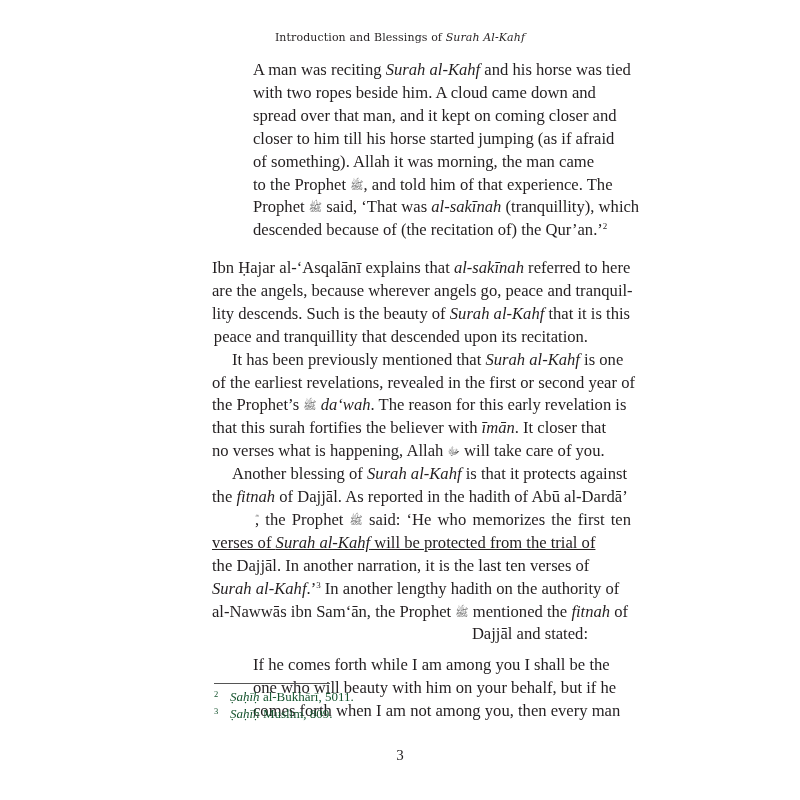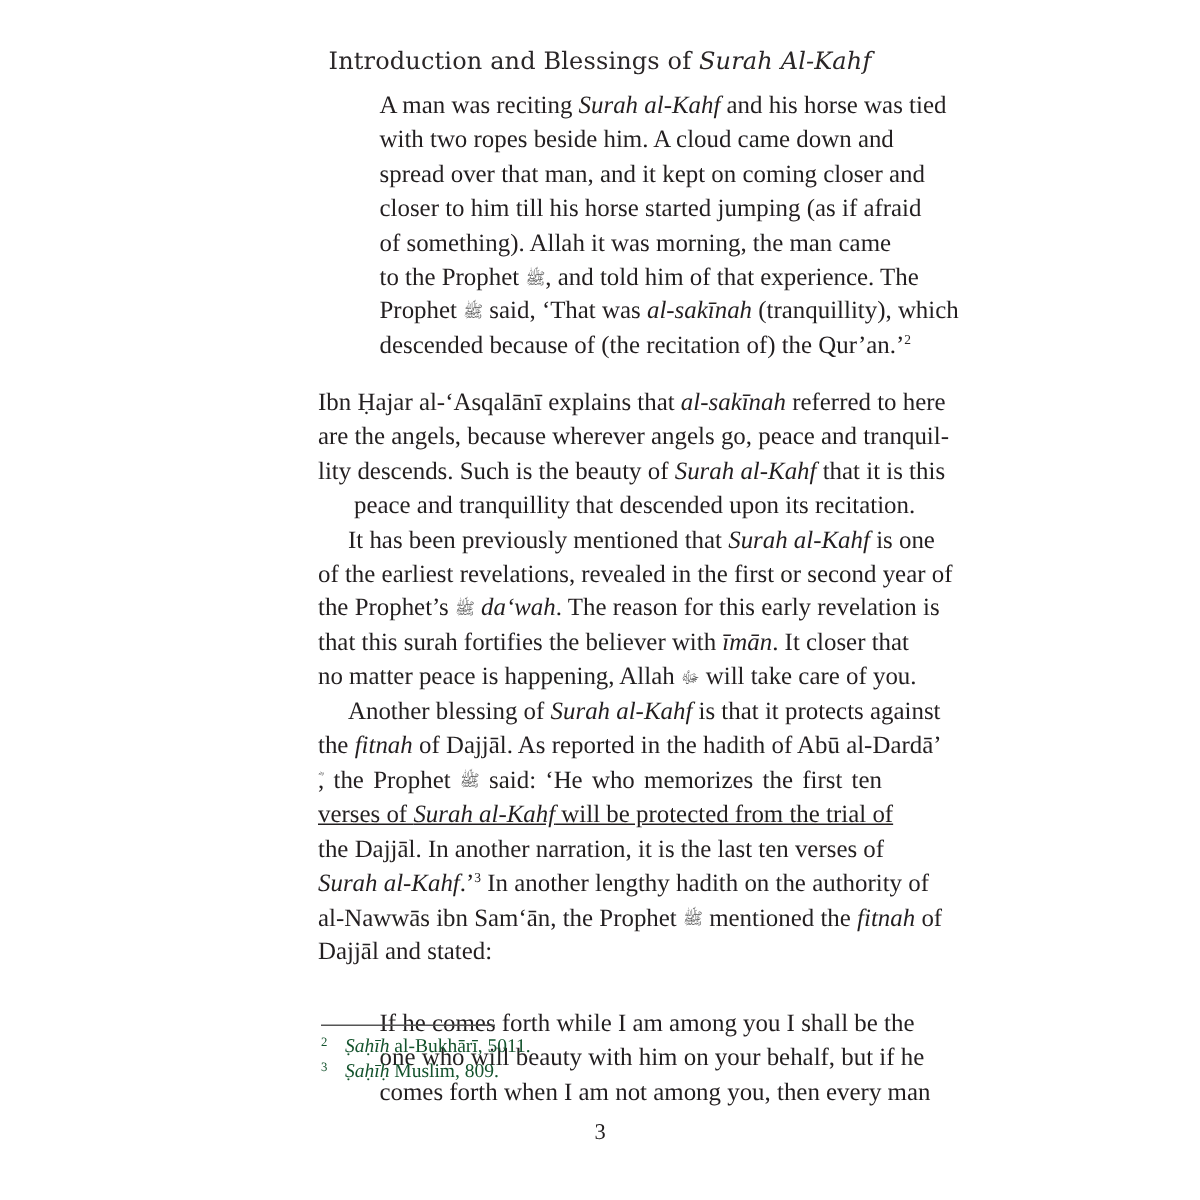--- a/index.html
+++ b/index.html
@@ -1,28 +1,28 @@
 <!DOCTYPE html>
 <html><head>
 <meta charset="utf-8">
 <style>
   html, body { margin:0; padding:0; background:#ffffff; }
   body { width:800px; height:800px; position:relative; overflow:hidden;
          font-family: "DejaVu Serif", "Liberation Serif", serif; color:#231f20; }
   .page { position:absolute; left:0; top:0; width:800px; height:800px; background:#fff; }
   .running-head { position:absolute; top:31px; left:0; width:800px; text-align:center;
-                  font-size:16px; letter-spacing:0.1px; color:#2a2627; }
+                  font-size:11px; letter-spacing:0.1px; color:#2a2627; }
   .text { font-family: "Liberation Serif", "DejaVu Serif", serif; font-size:16.6px;
           line-height:22.9px; color:#231f20; }
-  .line { position:absolute; white-space:nowrap; }
+  .line { position:absolute; white-space:nowrap;text-align:right; }
   .just { text-align:justify; text-align-last:justify; }
   .blk1 { left:253px; width:334px; }
   .body { left:212px; width:376px; }
   .ind  { left:232px; width:356px; }
-  .blk2 { left:253px; width:334px;margin-top:17px; }
+  .blk2 { left:253px; width:334px; }
   i { font-style:italic; }
   sup { font-size:9px; vertical-align: 6px; line-height:0; }
   .saw { font-size:11px; vertical-align:1px; color:#555; }
   .fn-rule { position:absolute; left:214px; top:683px; width:116px; height:0;
              border-top:1px solid #555; }
   .fn { position:absolute; left:214px; font-family:"Liberation Serif", serif; font-size:13px;
         line-height:16px; color:#14532d; white-space:nowrap; }
   .fn .num { display:inline-block; width:16px; font-size:8.5px; vertical-align:4px; }
   .pageno { position:absolute; top:747px; left:0; width:800px; text-align:center;
             font-family:"Liberation Serif", serif; font-size:15px; color:#231f20; }
@@ -39,29 +39,29 @@
       <div class="line text blk1 just" style="top: 81.9px;"><span>with two ropes beside him. A cloud came down and</span></div>
       <div class="line text blk1 just" style="top: 104.8px;"><span>spread over that man, and it kept on coming closer and</span></div>
       <div class="line text blk1 just" style="top: 127.7px;"><span>closer to him till his horse started jumping (as if afraid</span></div>
       <div class="line text blk1 just" style="top: 150.6px;"><span>of something). Allah it was morning, the man came</span></div>
       <div class="line text blk1 just" style="top: 173.5px;"><span>to the Prophet </span><span class="saw">ﷺ</span><span>, and told him of that experience. The</span></div>
       <div class="line text blk1 just" style="top: 196.4px;"><span>Prophet </span><span class="saw">ﷺ</span><span> said, ‘That was </span><i>al-sakīnah</i><span> (tranquillity), which</span></div>
       <div class="line text blk1" style="top: 219.3px;"><span>descended because of (the recitation of) the Qur’an.’</span><sup>2</sup></div>
       <div class="line text body just" style="top: 257px;"><span>Ibn Ḥajar al-‘Asqalānī explains that </span><i>al-sakīnah</i><span> referred to here</span></div>
       <div class="line text body just" style="top: 279.9px;"><span>are the angels, because wherever angels go, peace and tranquil-</span></div>
       <div class="line text body just" style="top: 302.8px;"><span>lity descends. Such is the beauty of </span><i>Surah al-Kahf</i><span> that it is this</span></div>
-      <div class="line text body" style="top: 325.7px; margin-left: 24px;"><span>peace and tranquillity that descended upon its recitation.</span></div>
+      <div class="line text body" style="top: 325.7px;"><span>peace and tranquillity that descended upon its recitation.</span></div>
       <div class="line text ind just" style="top: 348.6px;"><span>It has been previously mentioned that </span><i>Surah al-Kahf</i><span> is one</span></div>
       <div class="line text body just" style="top: 371.5px;"><span>of the earliest revelations, revealed in the first or second year of</span></div>
       <div class="line text body just" style="top: 394.4px;"><span>the Prophet’s </span><span class="saw">ﷺ</span><span> </span><i>da‘wah</i><span>. The reason for this early revelation is</span></div>
       <div class="line text body just" style="top: 417.3px;"><span>that this surah fortifies the believer with </span><i>īmān</i><span>. It closer that</span></div>
-      <div class="line text body" style="top: 440.2px;"><span>no matter peace is happening, Allah </span><span class="saw">ﷻ</span><span> will take care of you.</span></div>
+      <div class="line text body" style="top: 440.2px;"><span>no verses what is happening, Allah </span><span class="saw">ﷻ</span><span> will take care of you.</span></div>
       <div class="line text ind just" style="top: 463.1px;"><span>Another blessing of </span><i>Surah al-Kahf</i><span> is that it protects against</span></div>
       <div class="line text body just" style="top: 486px;"><span>the </span><i>fitnah</i><span> of Dajjāl. As reported in the hadith of Abū al-Dardā’</span></div>
-      <div class="line text body just" style="top: 508.9px;"><span class="saw">ؓ</span><span>, the Prophet </span><span class="saw">ﷺ</span><span> said: ‘He who memorizes the first ten</span></div>
+      <div class="line text body just" style="top: 508.9px; margin-left: 43px;"><span class="saw">ؓ</span><span>, the Prophet </span><span class="saw">ﷺ</span><span> said: ‘He who memorizes the first ten</span></div>
       <div class="line text body just" style="top: 531.8px; text-decoration: underline;"><span>verses of </span><i>Surah al-Kahf</i><span> will be protected from the trial of</span></div>
       <div class="line text body just" style="top: 554.7px;"><span>the Dajjāl. In another narration, it is the last ten verses of</span></div>
       <div class="line text body just" style="top: 577.6px;"><i>Surah al-Kahf</i><span>.’</span><sup>3</sup><span> In another lengthy hadith on the authority of</span></div>
       <div class="line text body just" style="top: 600.5px;"><span>al-Nawwās ibn Sam‘ān, the Prophet </span><span class="saw">ﷺ</span><span> mentioned the </span><i>fitnah</i><span> of</span></div>
       <div class="line text body" style="top: 623.4px;"><span>Dajjāl and stated:</span></div>
       <div class="line text blk2 just" style="top: 654.3px;"><span>If he comes forth while I am among you I shall be the</span></div>
       <div class="line text blk2 just" style="top: 677.2px;"><span>one who will beauty with him on your behalf, but if he</span></div>
       <div class="line text blk2 just" style="top: 700.1px;"><span>comes forth when I am not among you, then every man</span></div>
     </div>
 

